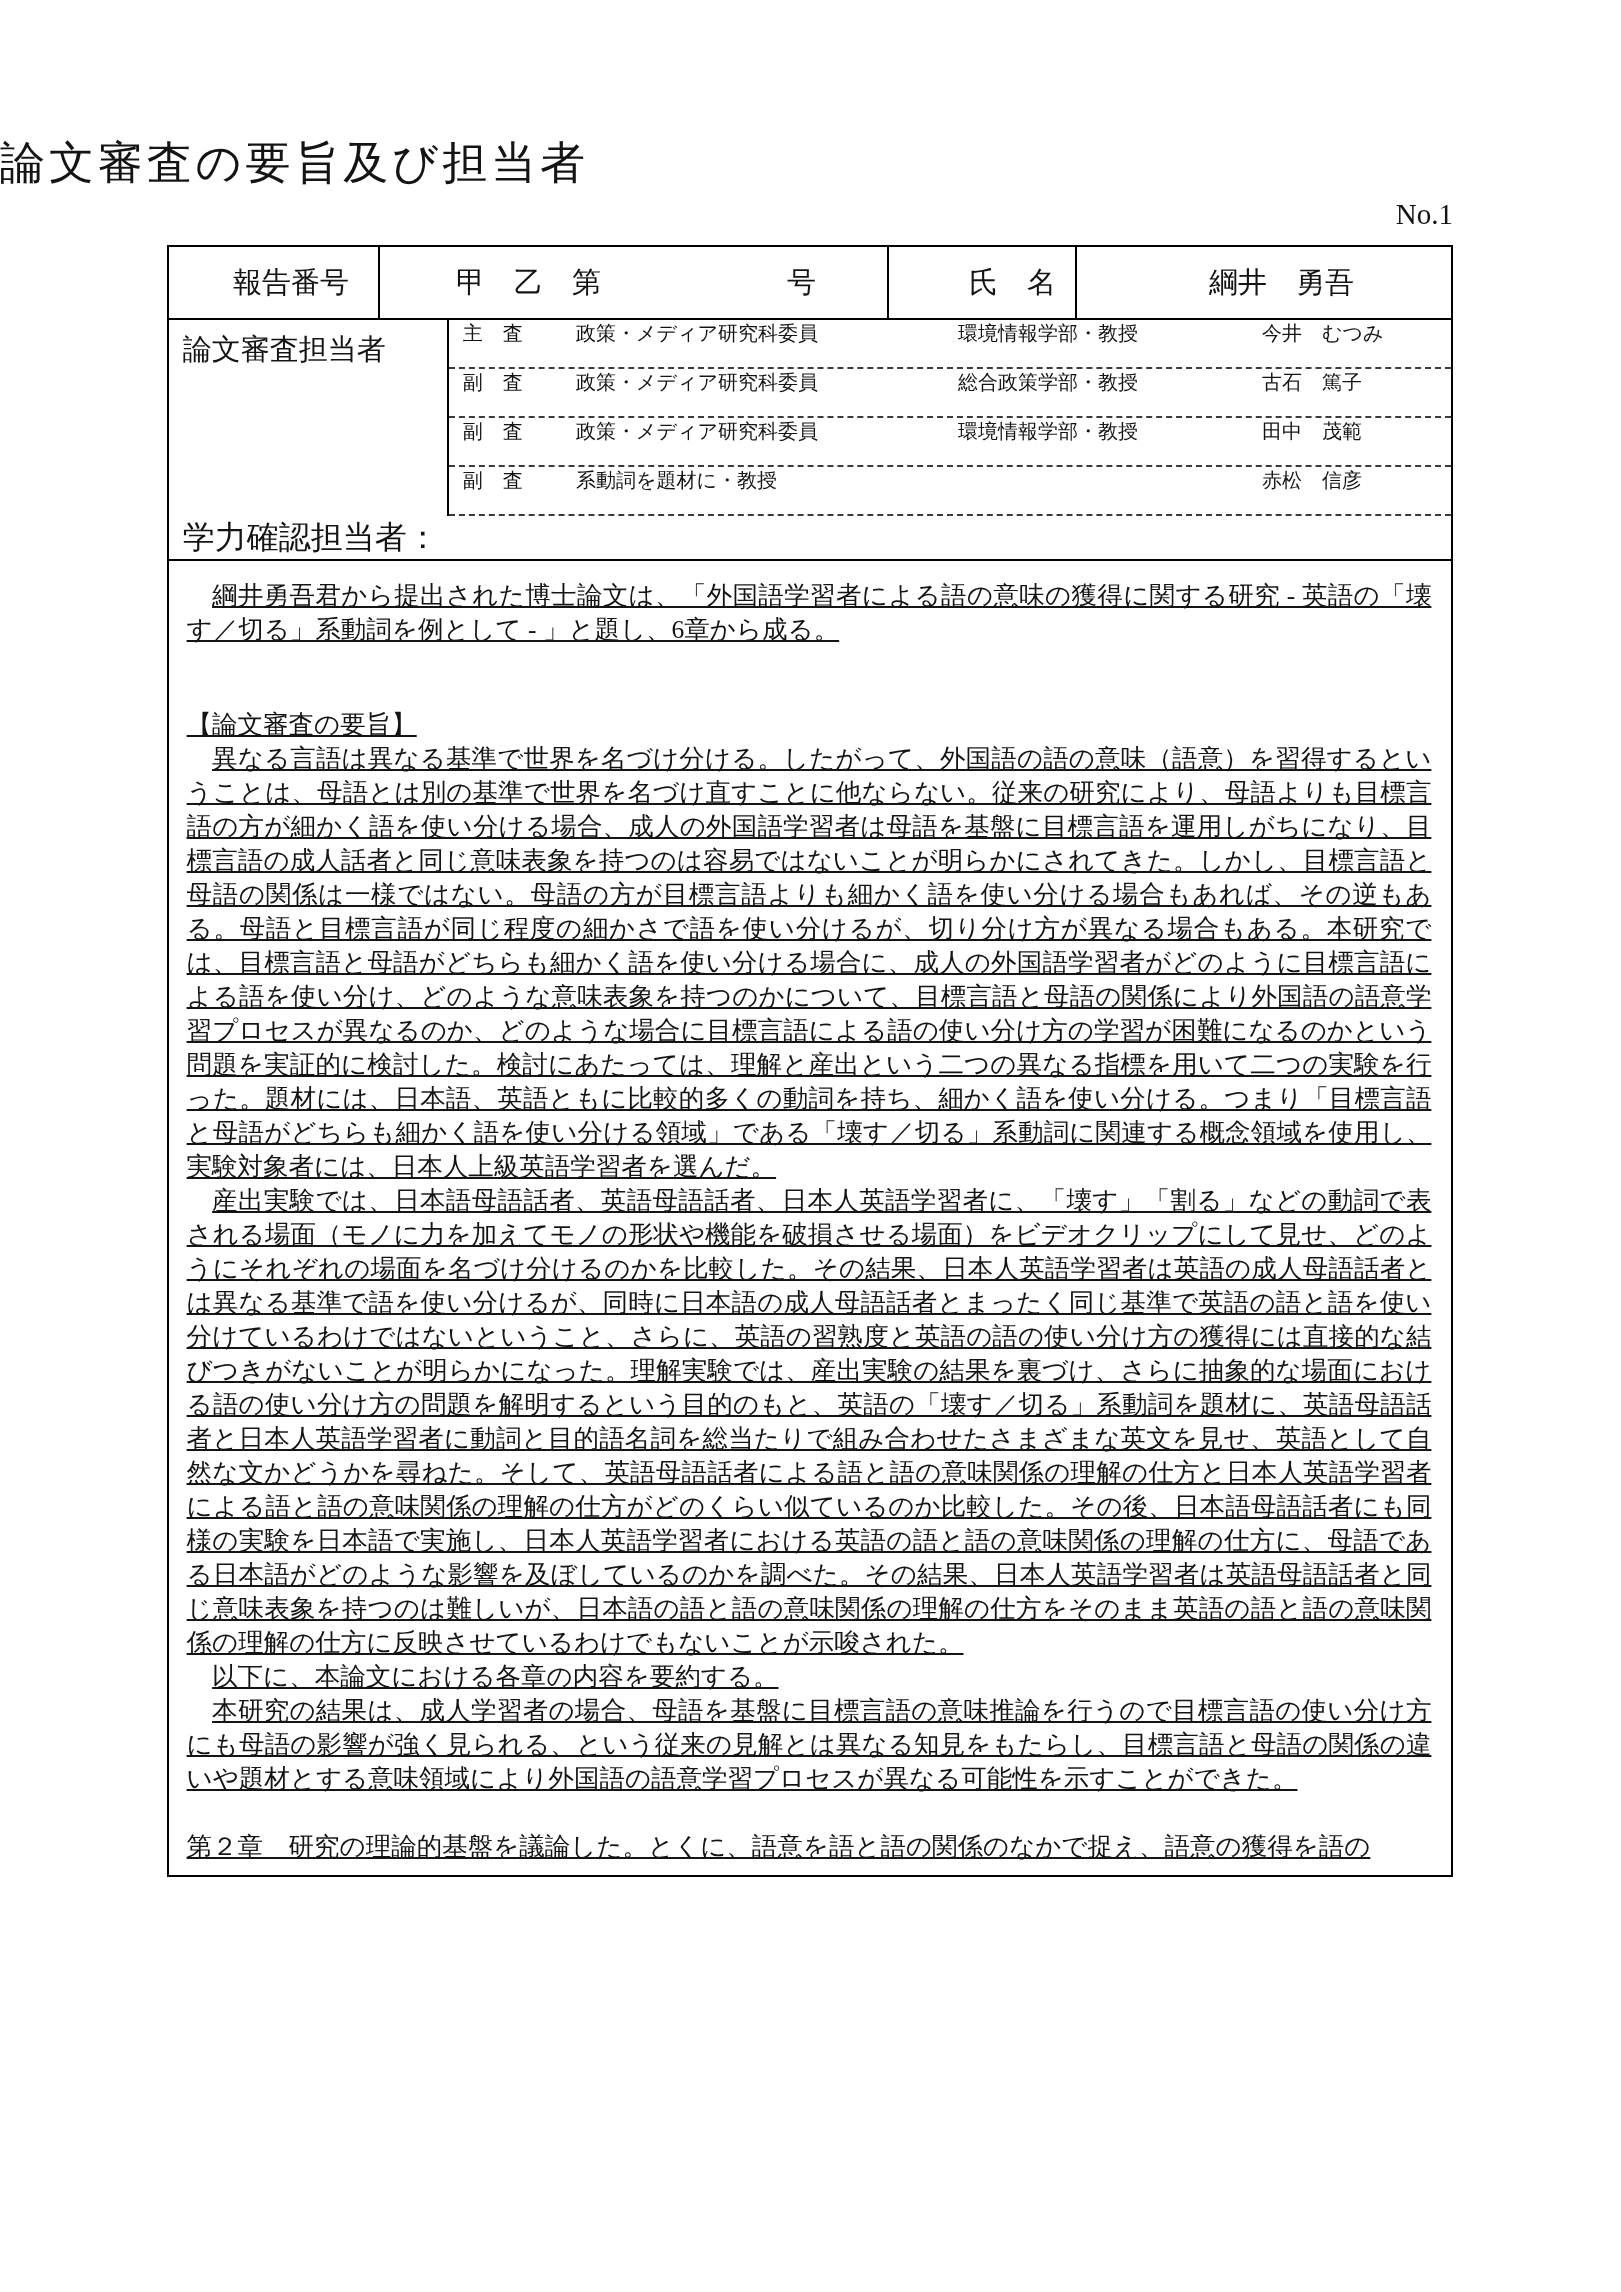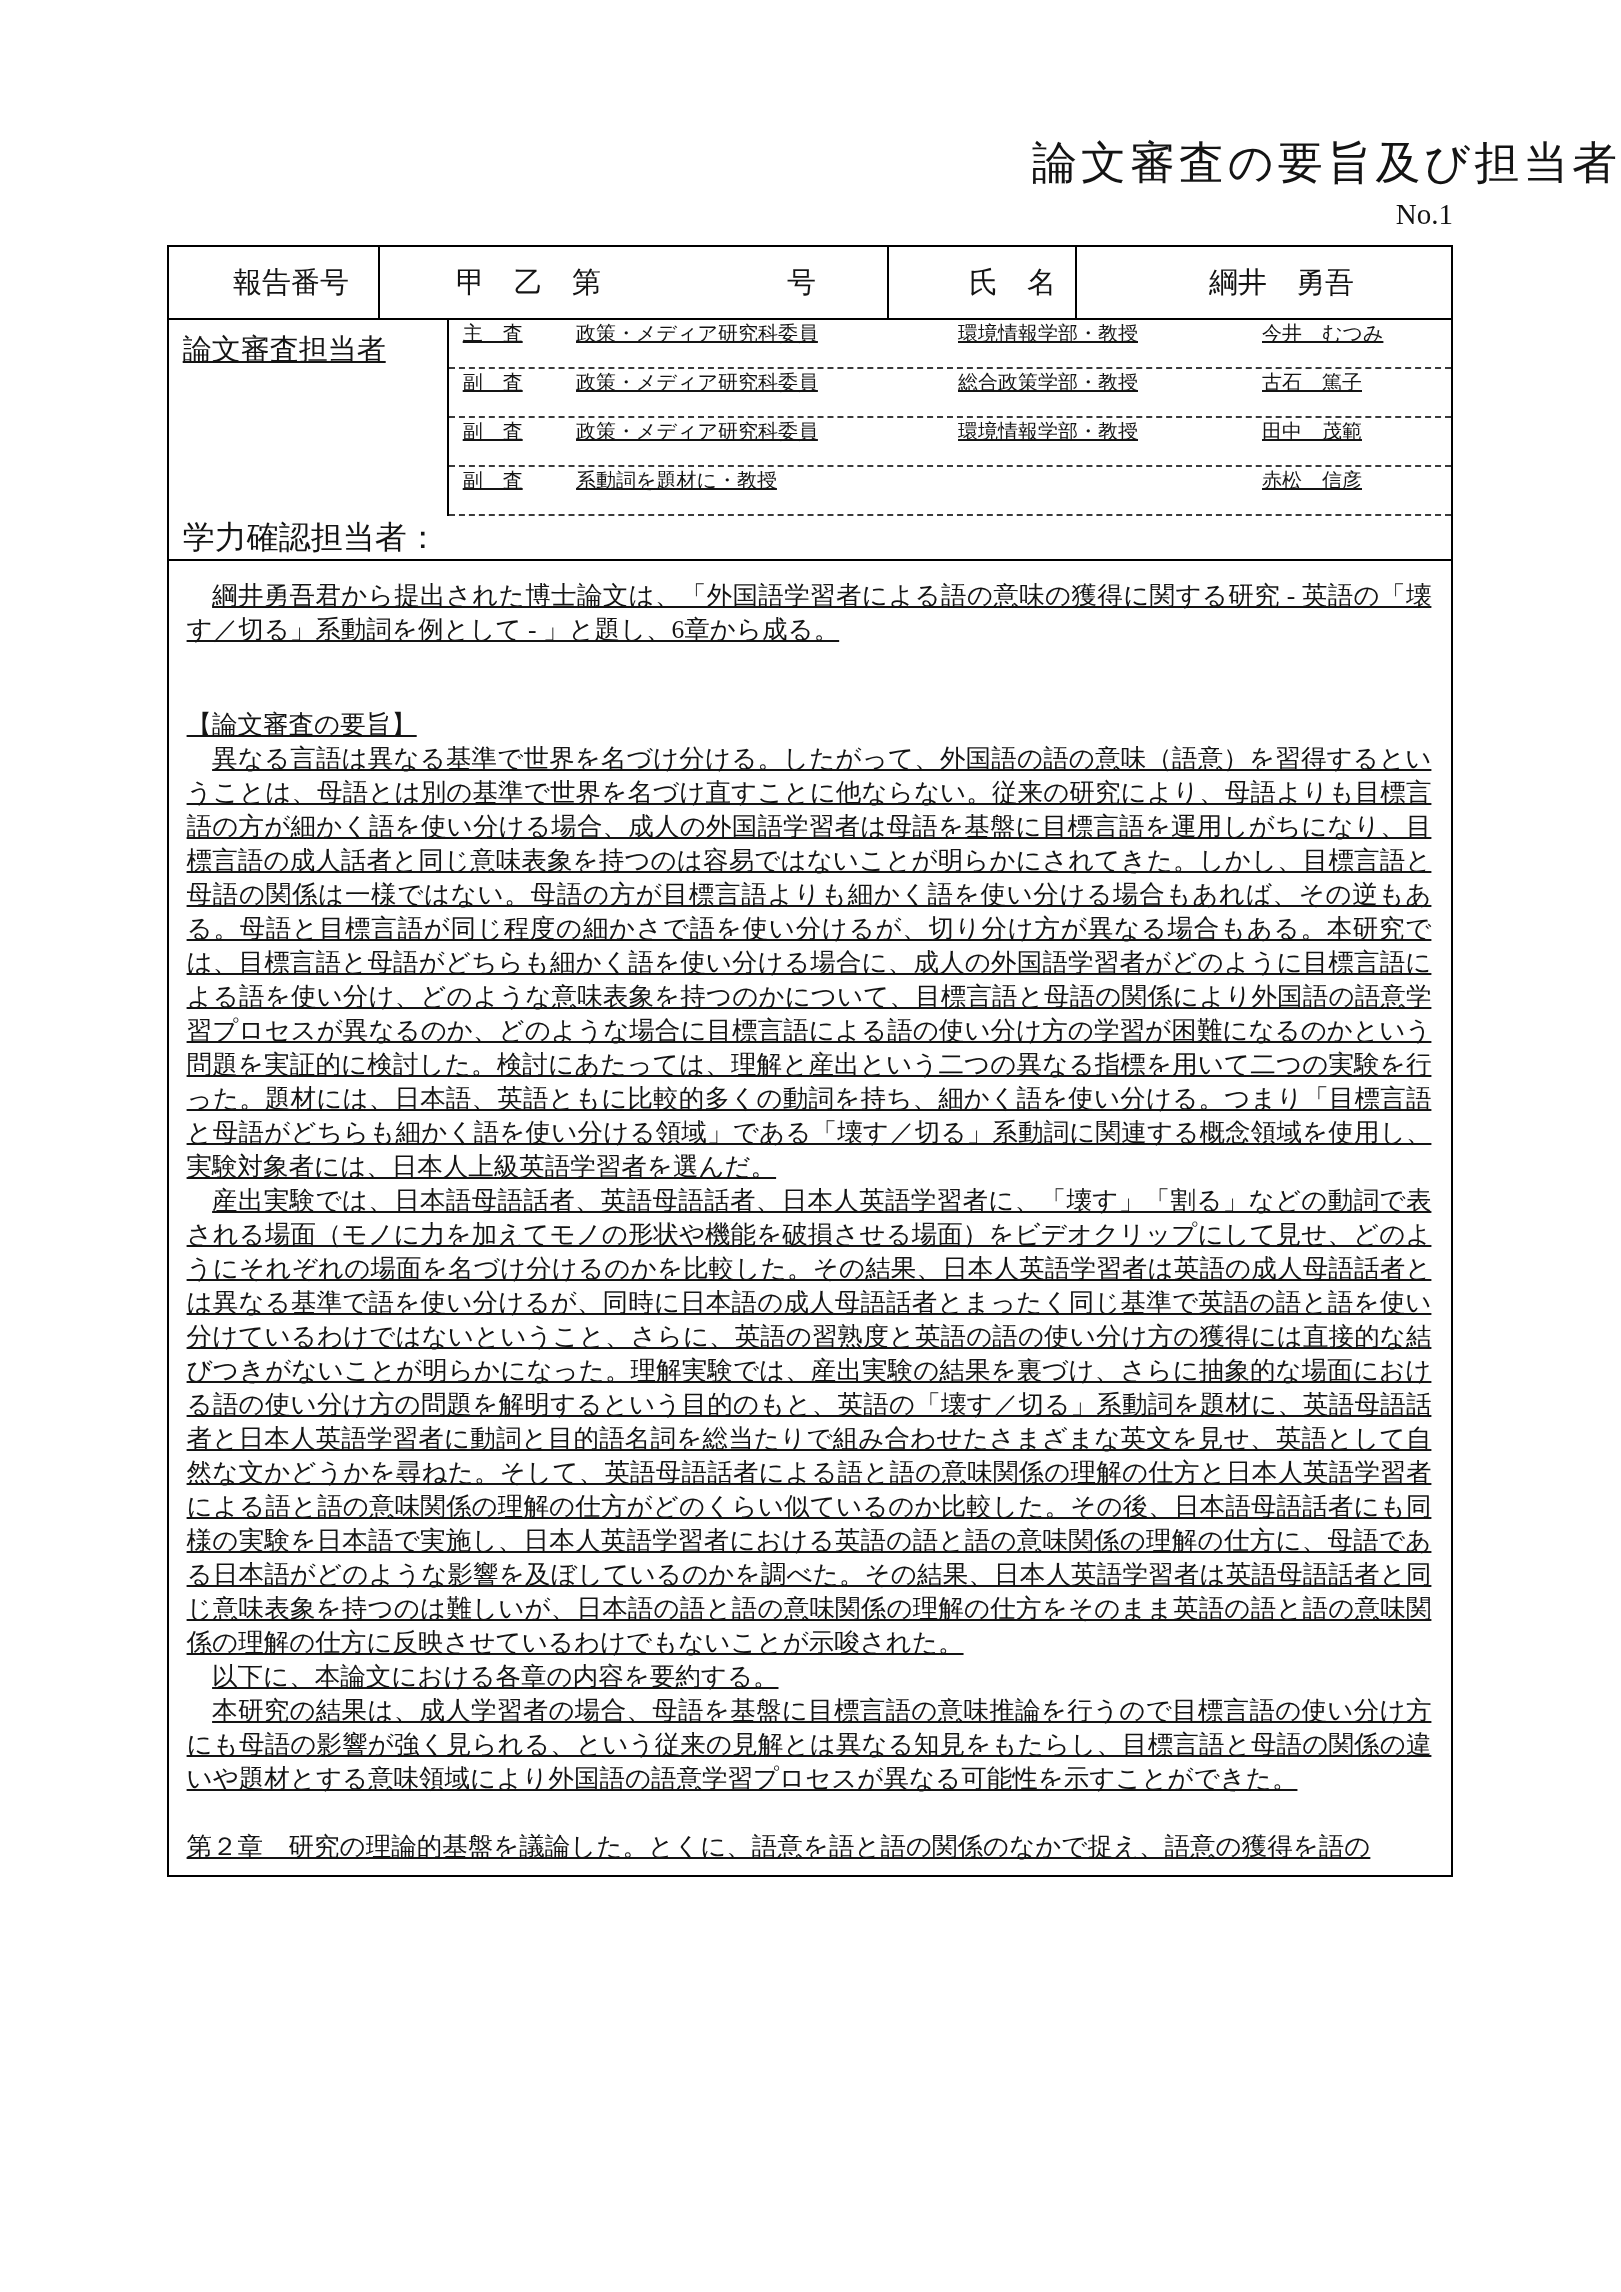--- a/index.html
+++ b/index.html
@@ -13,21 +13,21 @@
     color: #141414;
     font-family: "Liberation Serif", "DejaVu Serif", serif;
     overflow: hidden;
   }
 
   .doc-title {
     position: absolute;
     top: 133px;
     left: 0;
     width: 100%;
-    text-align: right;
+    text-align: left;
     font-size: 45px;
     font-weight: normal;
     letter-spacing: 3.9px;
   }
 
   .page-no {
     position: absolute;
     top: 198px;
     left: 167px;
     width: 1286px;
@@ -56,21 +56,21 @@
   .c-report-value {
     width: 474px;
     border-right: 2px solid #000;
     padding: 0 71px 0 41px;
     justify-content: space-between;
   }
   .c-name-label { width: 153px; justify-content: center; border-right: 2px solid #000; padding-left: 26px; }
   .c-name-value { flex: 1; justify-content: center; }
 
   
-  .examiner-block { display: flex; text-decoration: underline; }
+  .examiner-block { display: flex; }
   .examiner-label {
     width: 280px;
     border-right: 2px solid #000;
     font-size: 29px;
     padding: 9.8px 0 0 13.7px;
   }
   .examiner-rows { flex: 1; display: flex; flex-direction: column; }
   .examiner-row {
     display: flex;
     align-items: flex-start;

